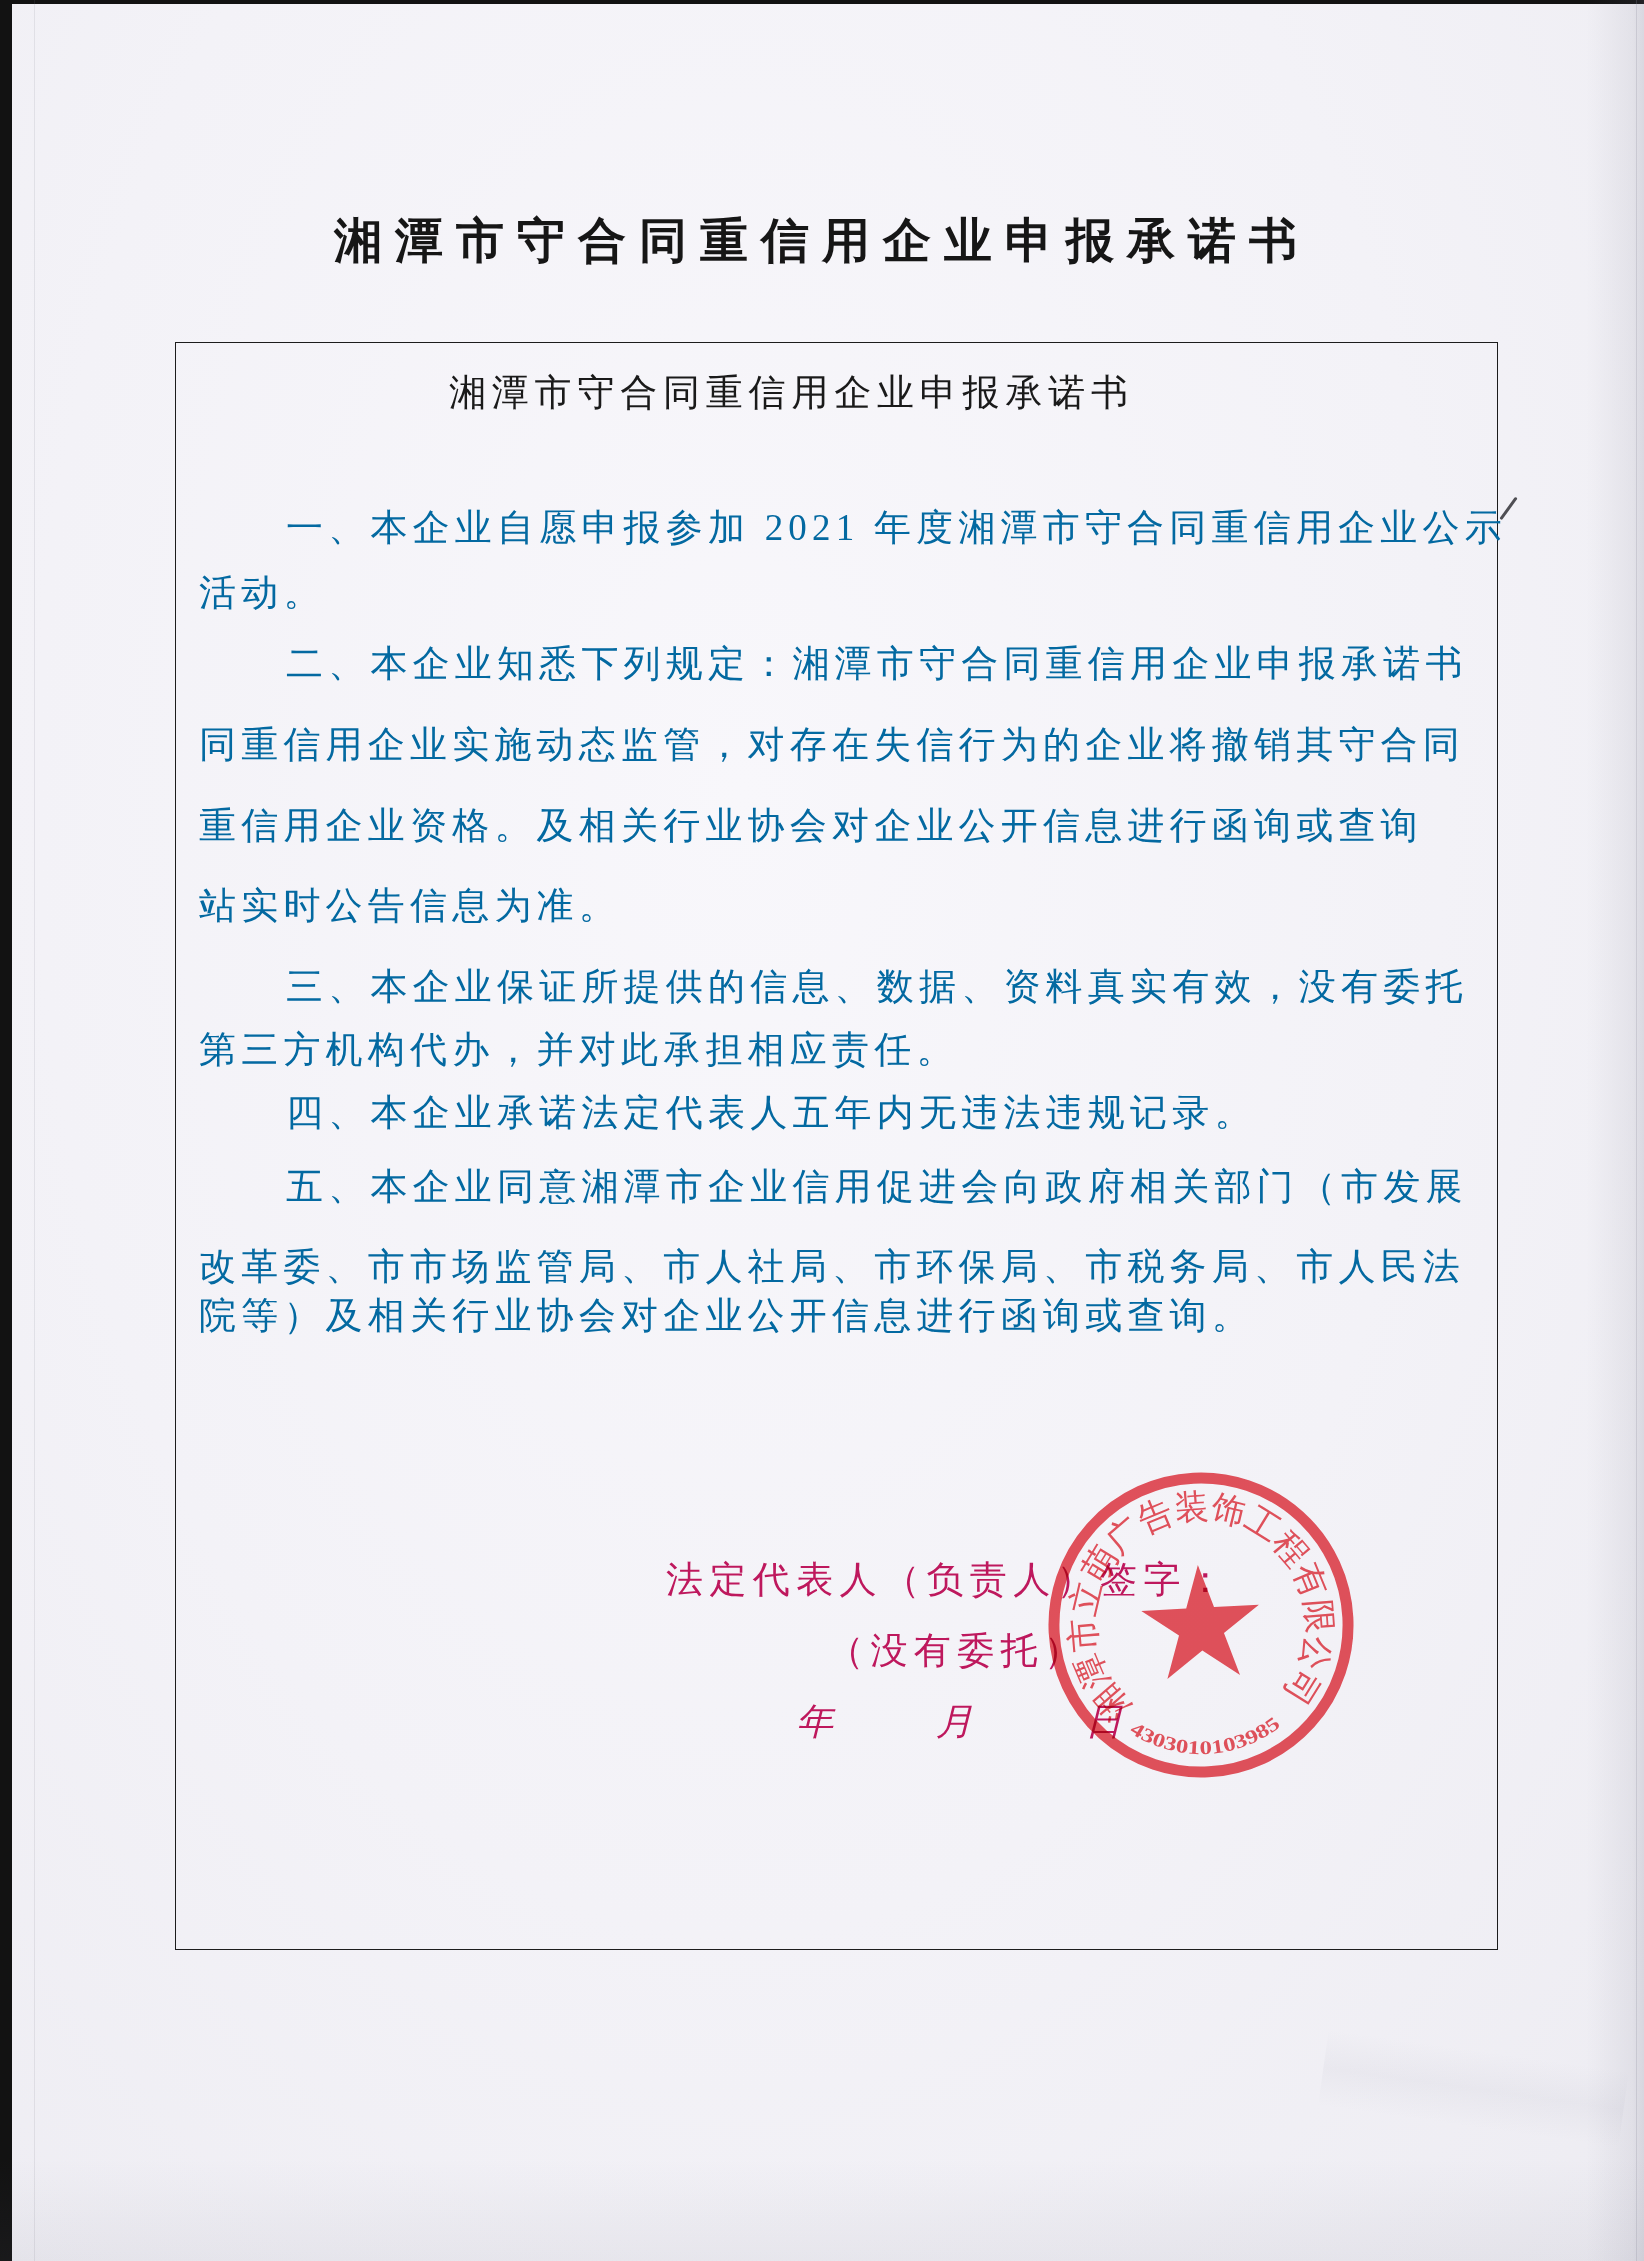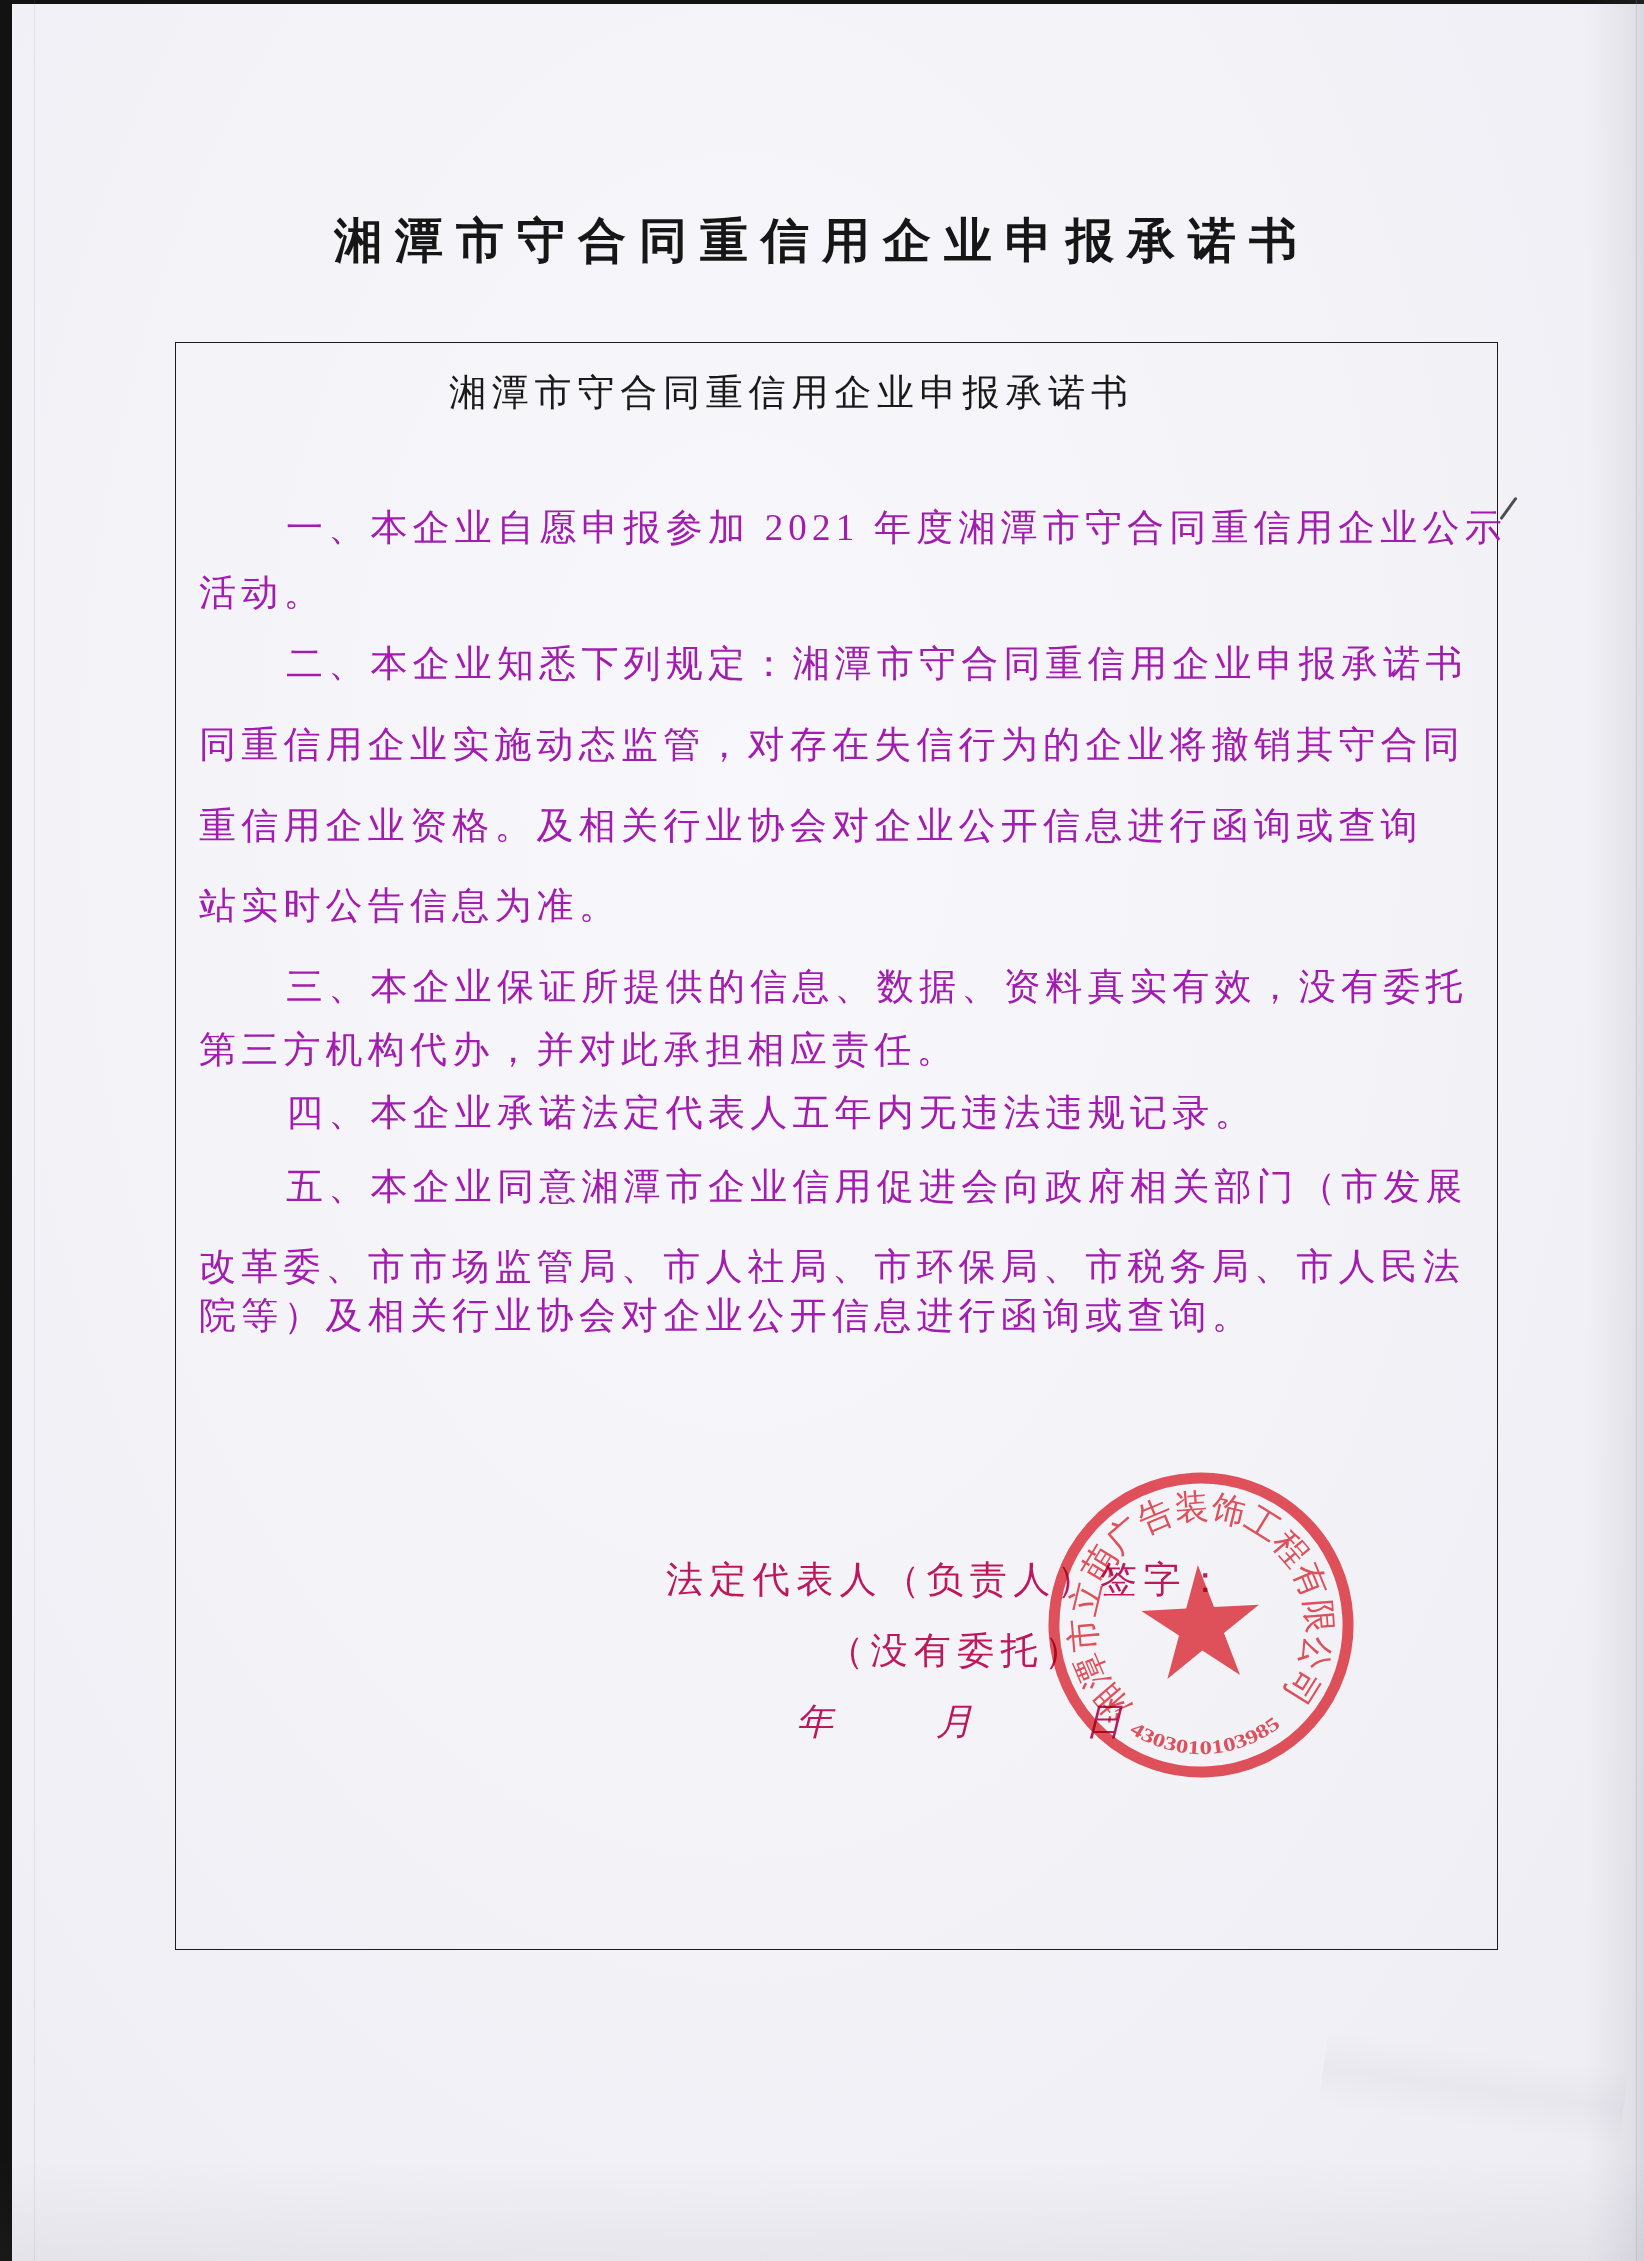--- a/index.html
+++ b/index.html
@@ -28,21 +28,21 @@
     font-size:48px;line-height:48px;font-weight:bold;letter-spacing:13px;color:#161616;
   }
   .decl-box{
     left:175px;top:342px;width:1321px;height:1606px;
     border:1.9px solid #1c1c1c;background:transparent;
   }
   .box-title{
     left:449px;top:374px;font-size:37px;line-height:37px;letter-spacing:5.8px;color:#1a1a1a;white-space:nowrap;
   }
   .bl{
-    left:199px;font-size:37px;line-height:37px;letter-spacing:5.2px;white-space:nowrap;color:#a21caf;
+    left:199px;font-size:37px;line-height:37px;letter-spacing:5.2px;white-space:nowrap;color:#0369a1;
   }
   .bl.ind{left:286px;}
   .sig{font-size:37px;line-height:37px;letter-spacing:6.4px;white-space:nowrap;color:#be185d;}
   .sig1{left:666px;top:1561px;}
   .sig2{left:827px;top:1632px;}
   .sig3{left:796px;top:1703px;font-style:italic;}
   .sig3 .m{margin-left:81px;display:inline-block;}
   .sig3 .d{margin-left:90px;display:inline-block;}
   .stray{
     left:1507px;top:495px;width:3.2px;height:27px;background:#26262a;border-radius:1.9px;

